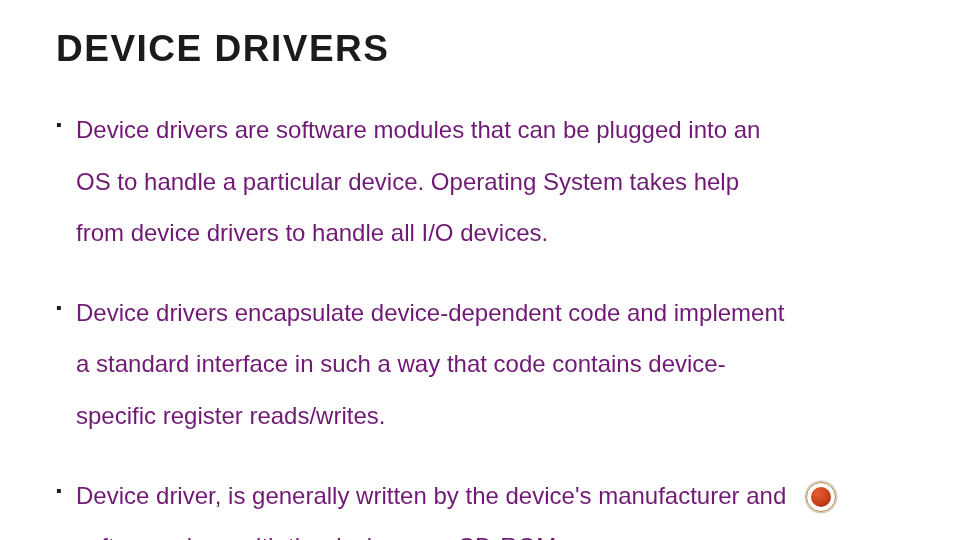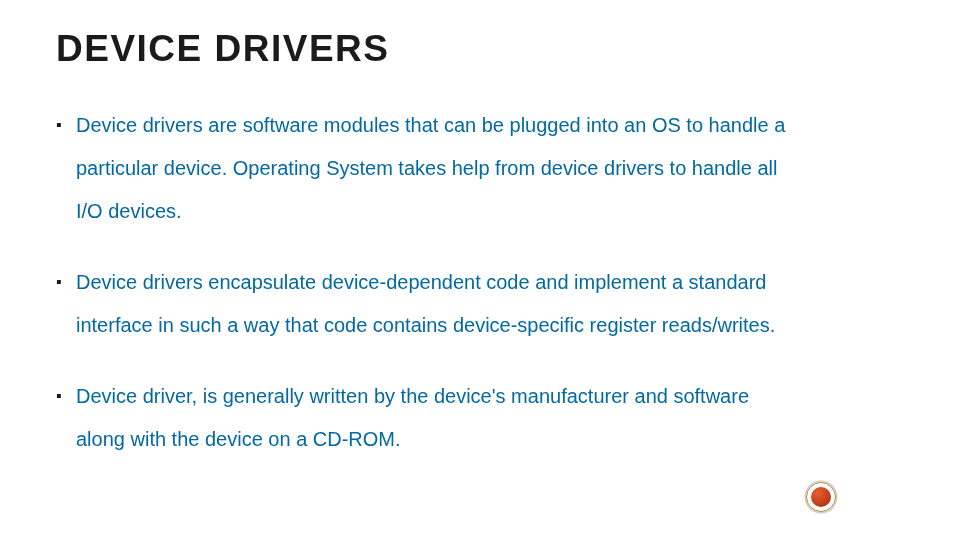--- a/index.html
+++ b/index.html
@@ -30,23 +30,23 @@
   }
   ul.bullets {
     list-style: none;
     margin: 0;
     padding: 0;
   }
   ul.bullets > li {
     position: relative;
     padding-left: 20px;
     margin-bottom: 28px;
-    font-size: 20px;
+    font-size: 24px;
     line-height: 2.15;
-    color: #0369a1;
+    color: #701a75;
   }
   ul.bullets > li::before {
     content: "\25AA"; 
     position: absolute;
     left: 0;
     top: 0;
     font-size: 16px;
     line-height: 2.6;
     color: #1a1a1a;
   }

